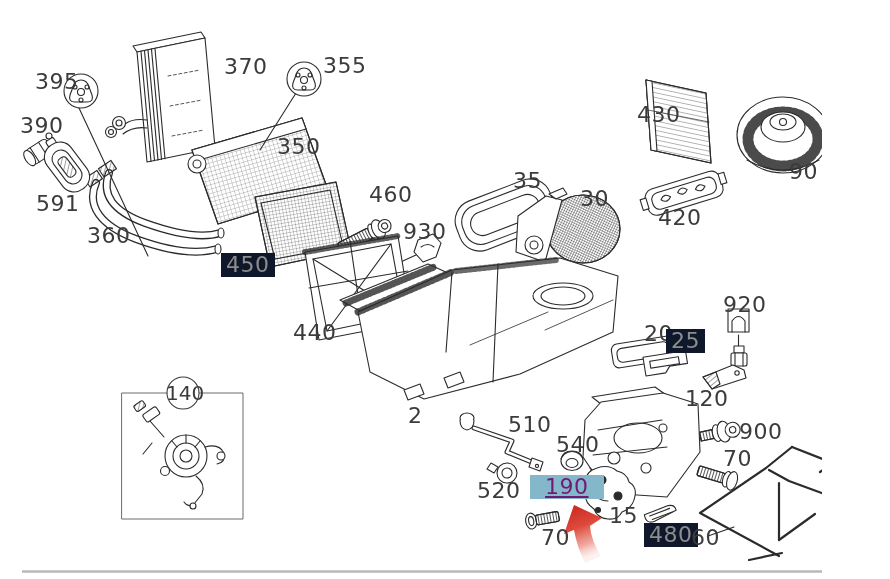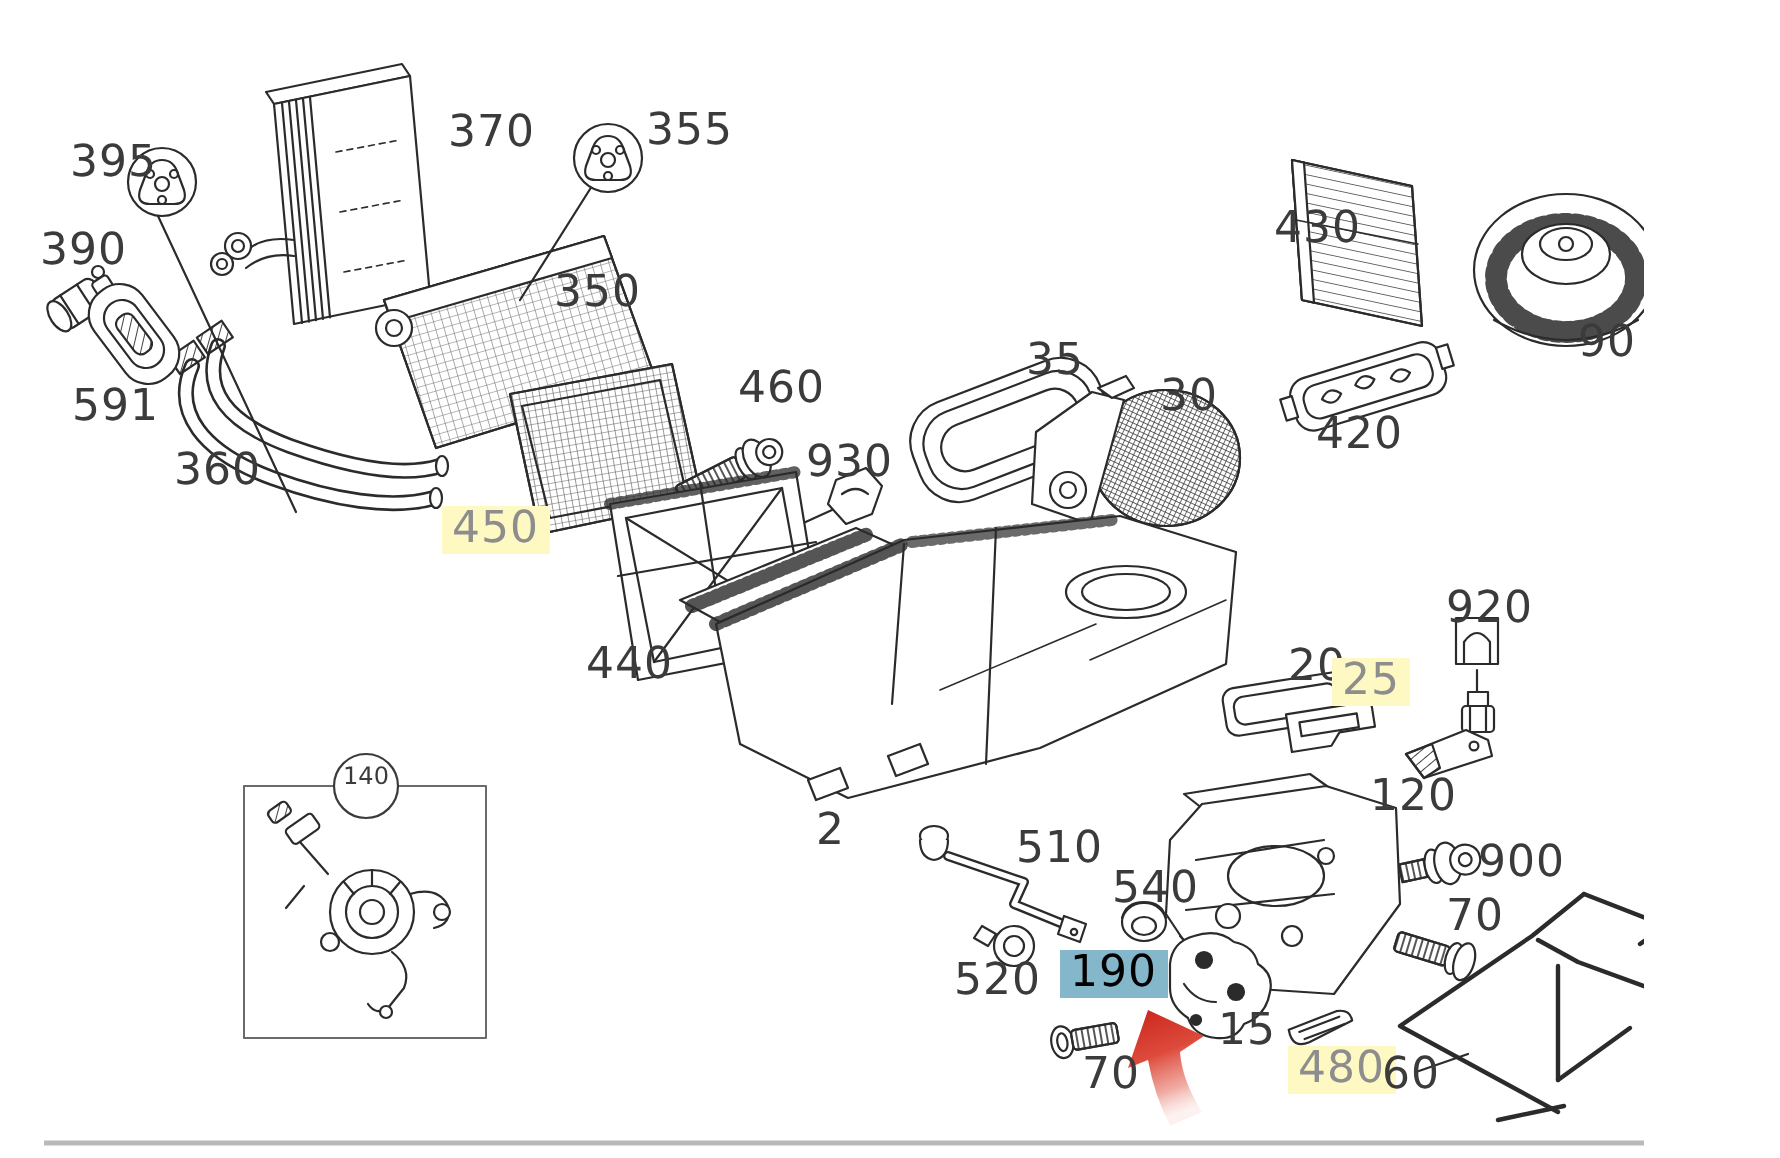--- a/index.html
+++ b/index.html
@@ -1,23 +1,23 @@
 <!DOCTYPE html>
 <html><head>
 <meta charset="utf-8">
 <style>
   html,body{margin:0;padding:0;background:#fff;}
   .stage{position:relative;width:822px;height:579px;background:#ffffff;overflow:hidden;
          font-family:"DejaVu Sans",sans-serif;}
   .stage svg{position:absolute;left:0;top:0;}
   .lbl{position:absolute;font-size:22px;line-height:1.1;color:#3b3b3b;white-space:nowrap;
        letter-spacing:.5px;}
-  .lbl.dim{background:#fef9c3;color:#8d8d8d;padding:0 5px;}
-  .lbl.sel{background:#85b7cb;color:#000000;padding:0 5px;}
-  .lbl.balloon{width:34px;text-align:center;font-size:12px;letter-spacing:0;}
+  .lbl.dim{background:#0f172a;color:#8d8d8d;padding:0 5px;}
+  .lbl.sel{background:#85b7cb;color:#701a75;padding:0 15px;text-decoration:underline;}
+  .lbl.balloon{width:34px;text-align:center;font-size:20px;letter-spacing:0;}
 </style>
 </head>
 <body>
 
 <div class="stage">
 
 <svg width="890" height="579" viewBox="0 0 890 579">
   <defs>
     <pattern id="pGrid" width="4.2" height="4.2" patternUnits="userSpaceOnUse" patternTransform="rotate(-16)">
       <path d="M0 0H4.2M0 0V4.2" stroke="#6a6a6a" stroke-width="0.55" fill="none"></path>

